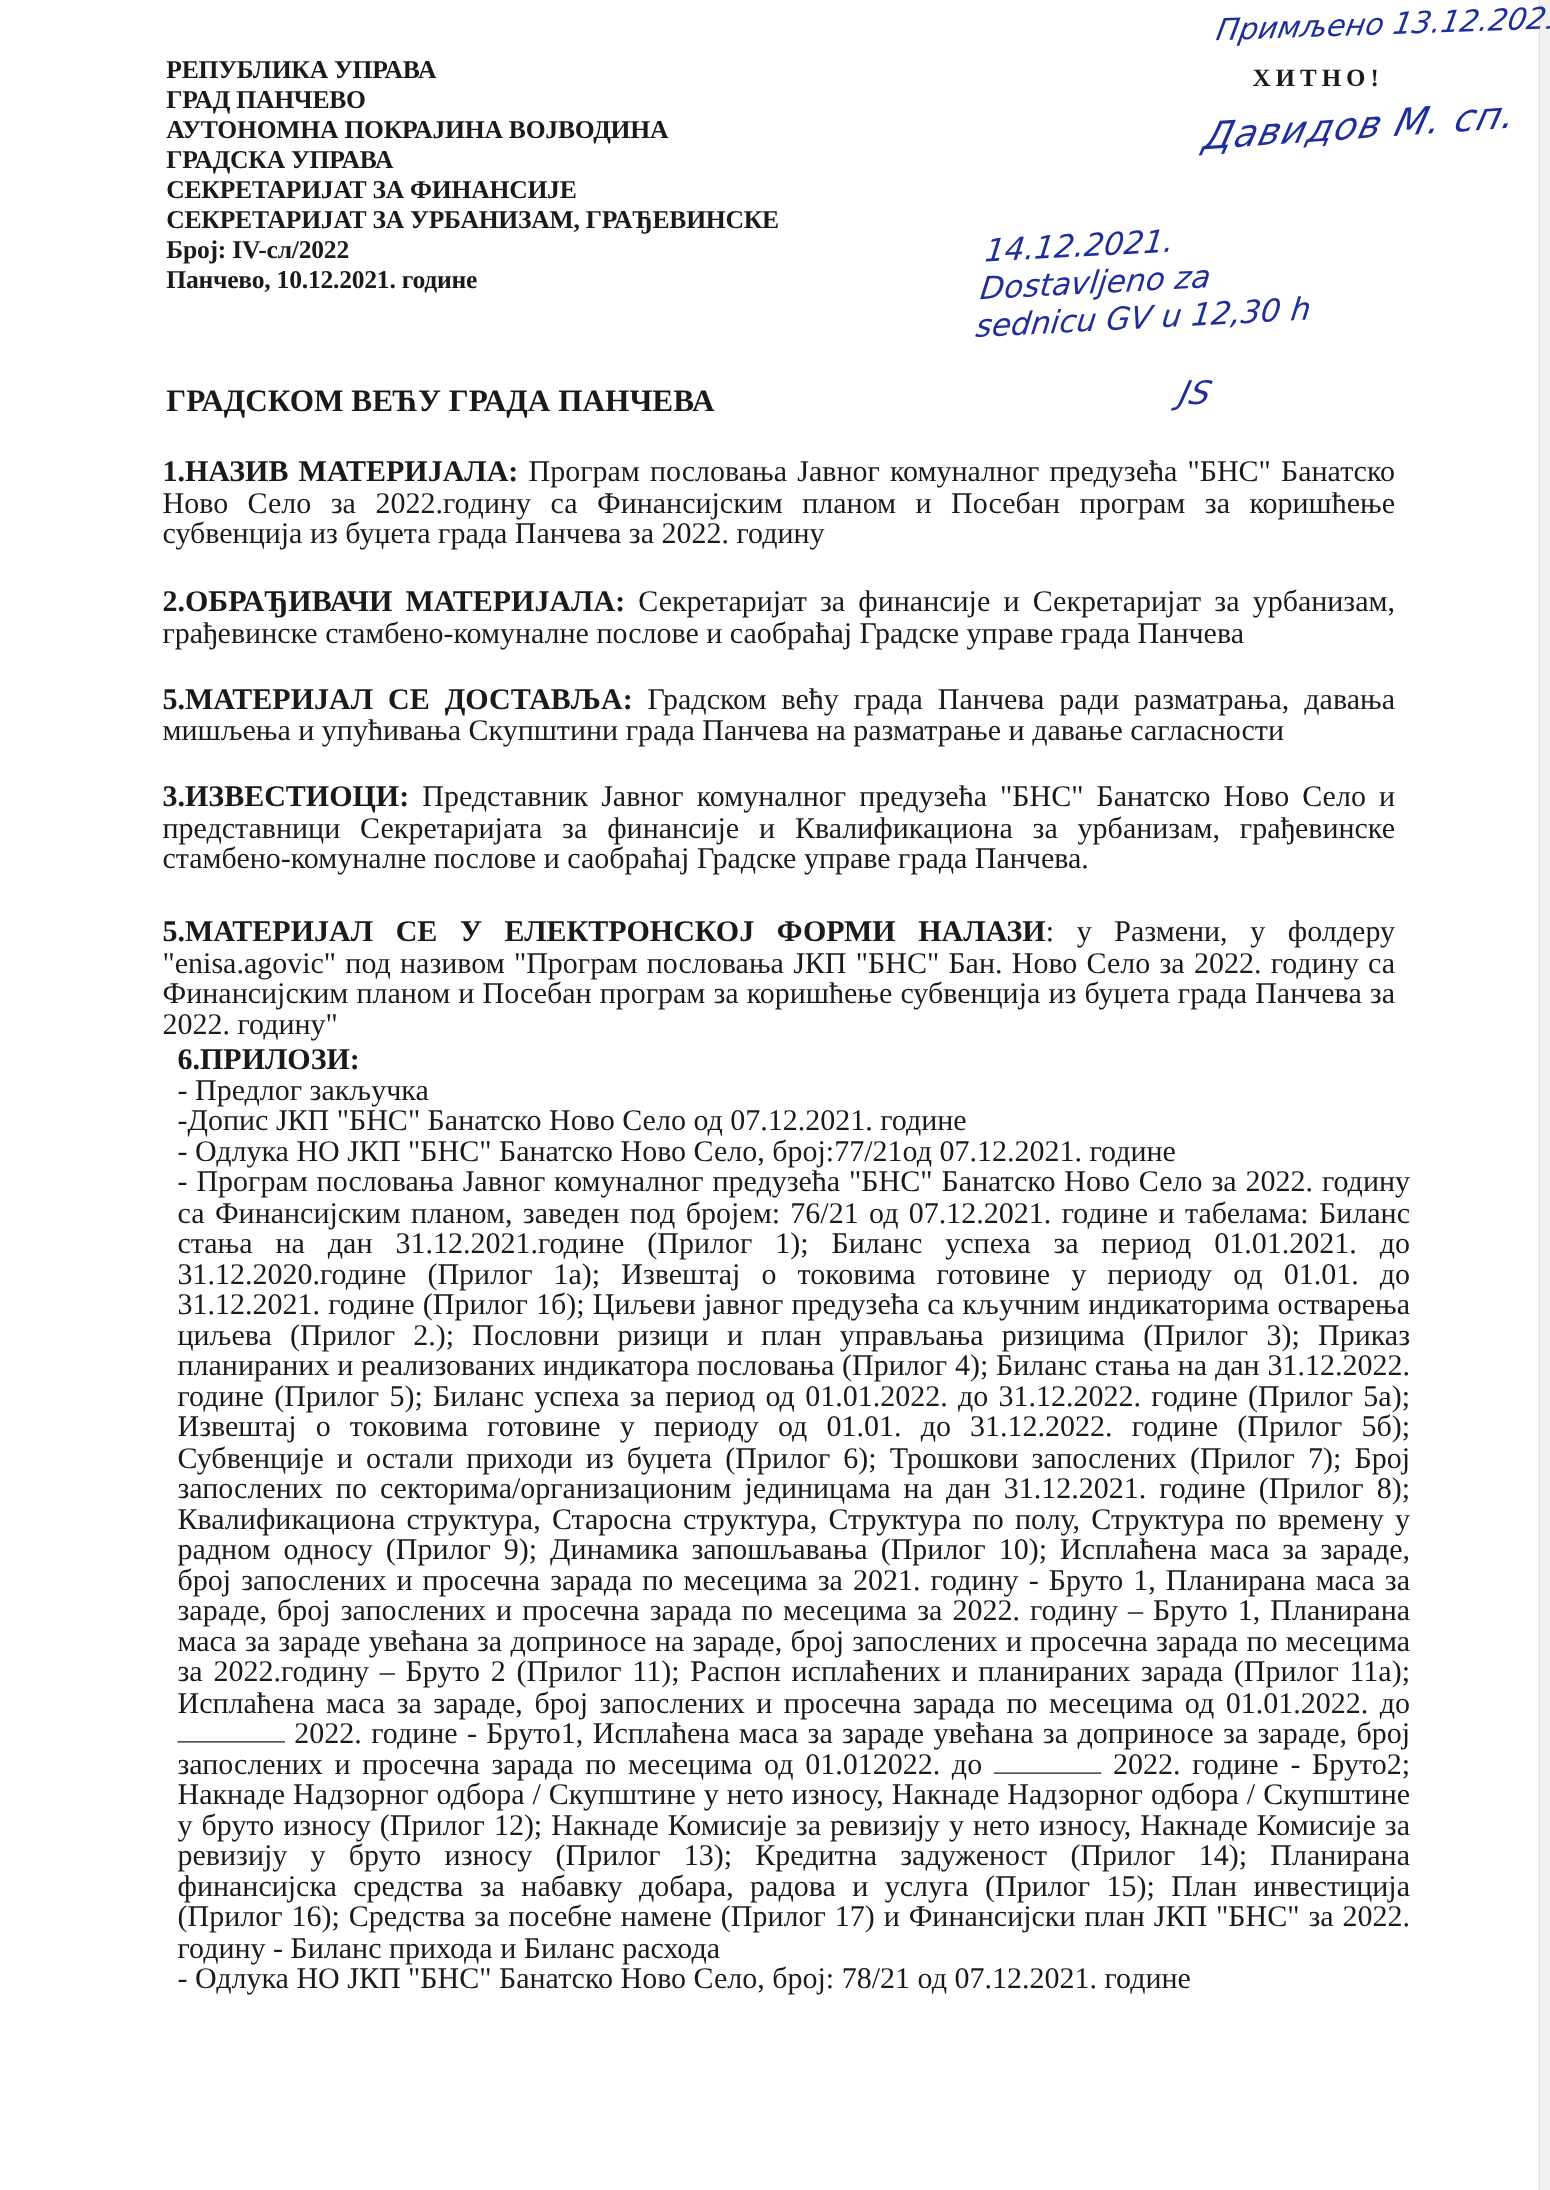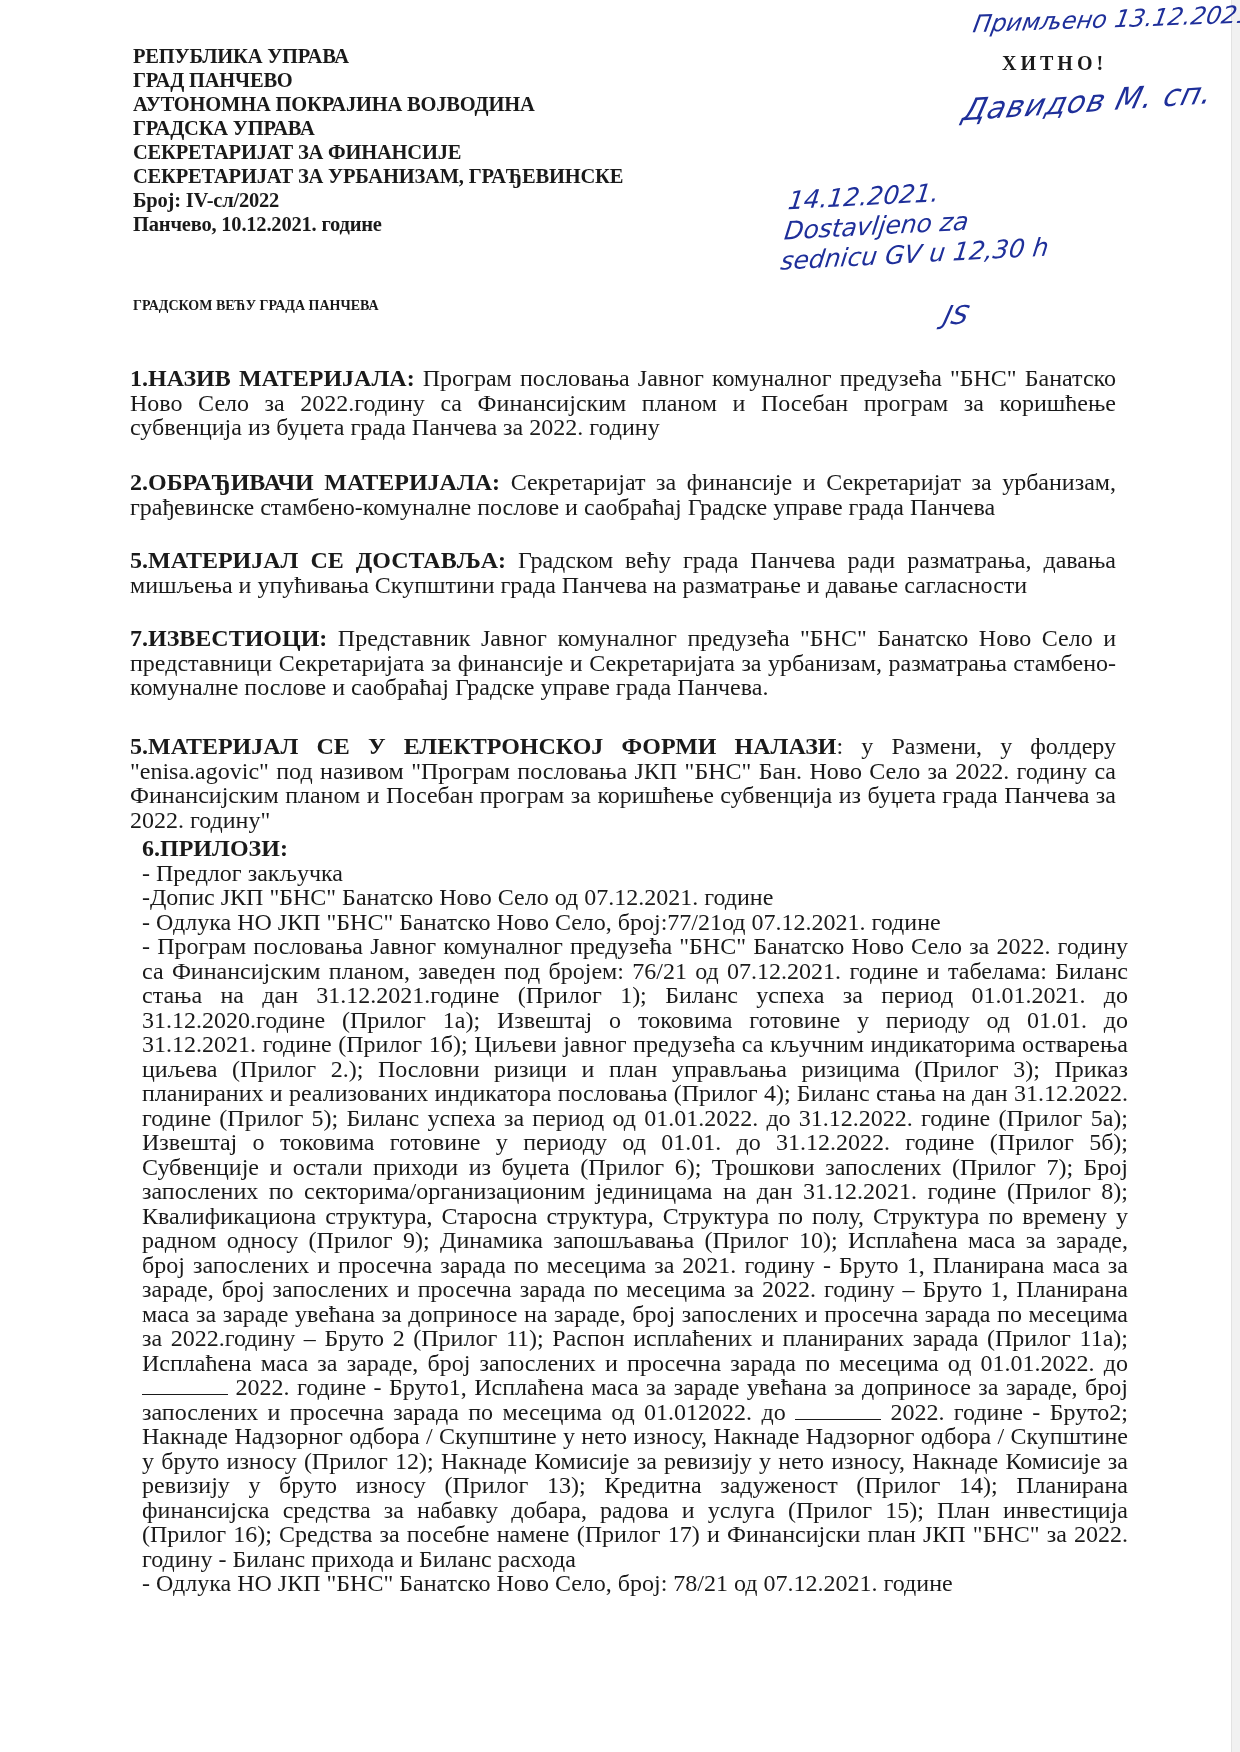--- a/index.html
+++ b/index.html
@@ -31,22 +31,22 @@
       font-family: "DejaVu Sans", sans-serif; font-style: italic;
       white-space: nowrap; transform-origin: left top;
     }
     .hw-received { left: 976px; top: 10px; font-size: 24px; transform: rotate(-2deg) skewX(-12deg); }
     .hw-signature { left: 968px; top: 92px; font-size: 30px; transform: rotate(-4deg) skewX(-18deg); letter-spacing: 1px; }
     .hw-delivered { left: 790px; top: 186px; font-size: 25px; line-height: 30px; transform: rotate(-3deg) skewX(-10deg); }
     .hw-delivered div { white-space: nowrap; }
     .hw-initials { left: 948px; top: 300px; font-size: 26px; transform: skewX(-14deg); }
 
     .recipient {
-      position: absolute; left: 133px; top: 298px;
-      font-weight: bold; font-size: 14px;
+      position: absolute; left: 133px; top: 308px;
+      font-weight: bold; font-size: 25px;
     }
     .body-text {
       position: absolute; left: 130px; width: 986px;
       font-size: 24px; line-height: 24.5px; text-align: justify;
       font-stretch: condensed;
     }
     .body-text .label { font-weight: bold; }
     .s1 { top: 366px; }
     .s2 { top: 470px; }
     .s3 { top: 548px; }
@@ -92,21 +92,21 @@
 
 <div class="body-text s2">
   <span class="label">2.ОБРАЂИВАЧИ МАТЕРИЈАЛА:</span><span> Секретаријат за финансије и Секретаријат за урбанизам, грађевинске стамбено-комуналне послове и саобраћај Градске управе града Панчева</span>
 </div>
 
 <div class="body-text s3">
   <span class="label">5.МАТЕРИЈАЛ СЕ ДОСТАВЉА:</span><span> Градском већу града Панчева ради разматрања, давања мишљења и упућивања Скупштини града Панчева на разматрање и давање сагласности</span>
 </div>
 
 <div class="body-text s4">
-  <span class="label">7.ИЗВЕСТИОЦИ:</span><span> Представник Јавног комуналног предузећа "БНС" Банатско Ново Село и представници Секретаријата за финансије и Секретаријата за урбанизам, разматрања стамбено-комуналне послове и саобраћај Градске управе града Панчева.</span>
+  <span class="label">3.ИЗВЕСТИОЦИ:</span><span> Представник Јавног комуналног предузећа "БНС" Банатско Ново Село и представници Секретаријата за финансије и Квалификациона за урбанизам, грађевинске стамбено-комуналне послове и саобраћај Градске управе града Панчева.</span>
 </div>
 
 <div class="body-text s5">
   <span class="label">5.МАТЕРИЈАЛ СЕ У ЕЛЕКТРОНСКОЈ ФОРМИ НАЛАЗИ</span><span>: у Размени, у фолдеру "enisa.agovic" под називом "Програм пословања ЈКП "БНС" Бан. Ново Село за 2022. годину са Финансијским планом и Посебан програм за коришћење субвенција из буџета града Панчева за 2022. годину"</span>
 </div>
 
 <div class="body-text s6">
   <div class="label">6.ПРИЛОЗИ:</div>
   <ul class="attachments">
     <li>- Предлог закључка</li>

